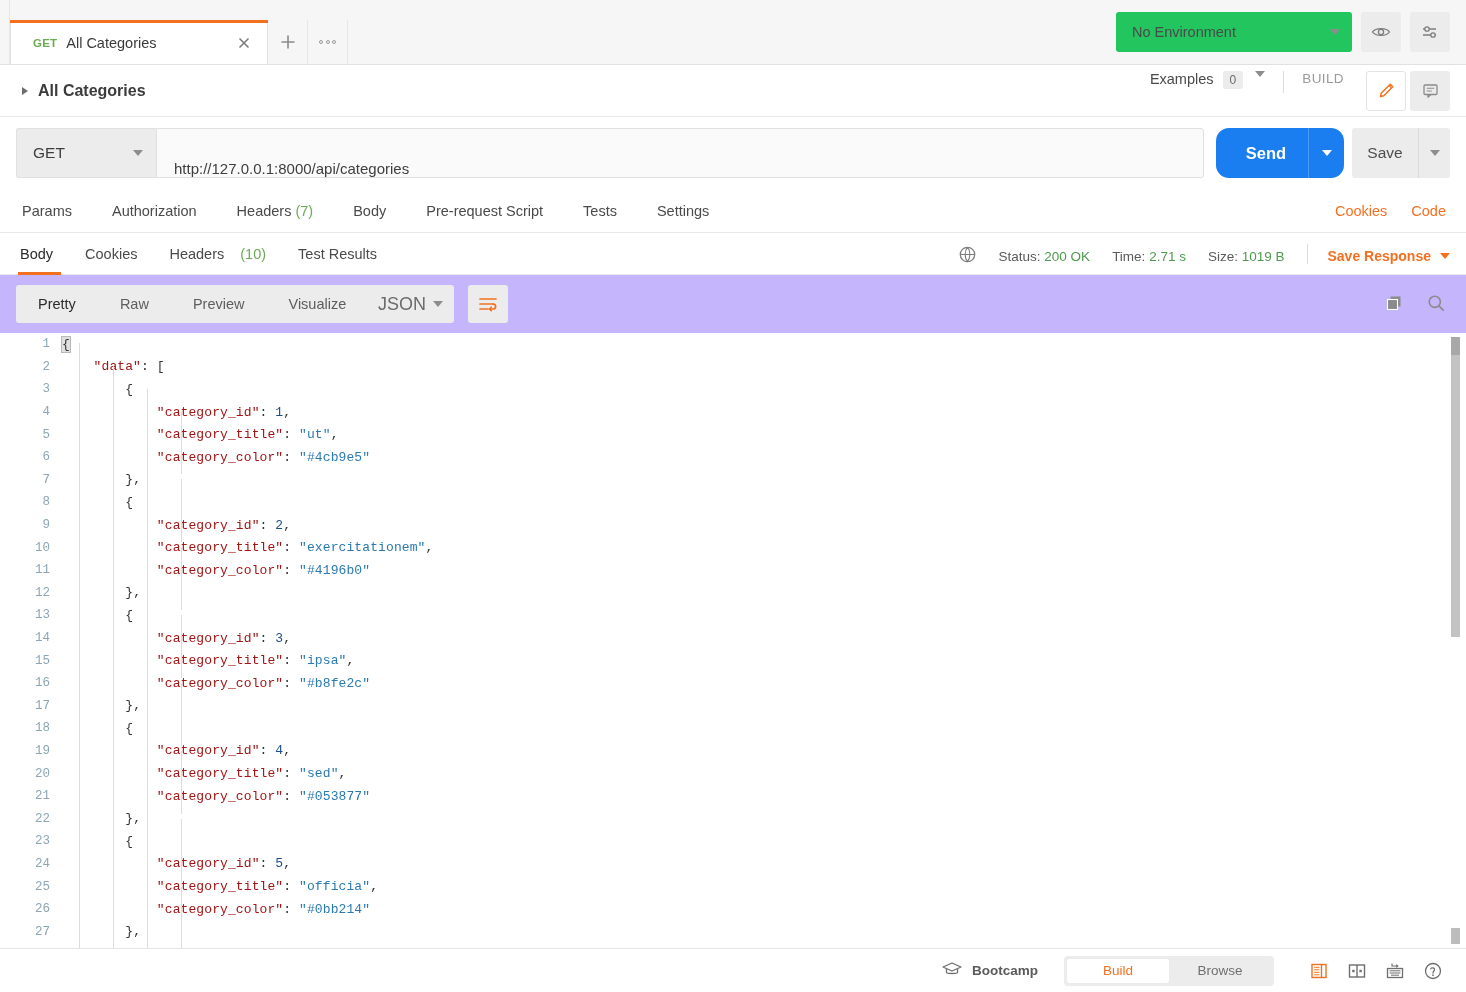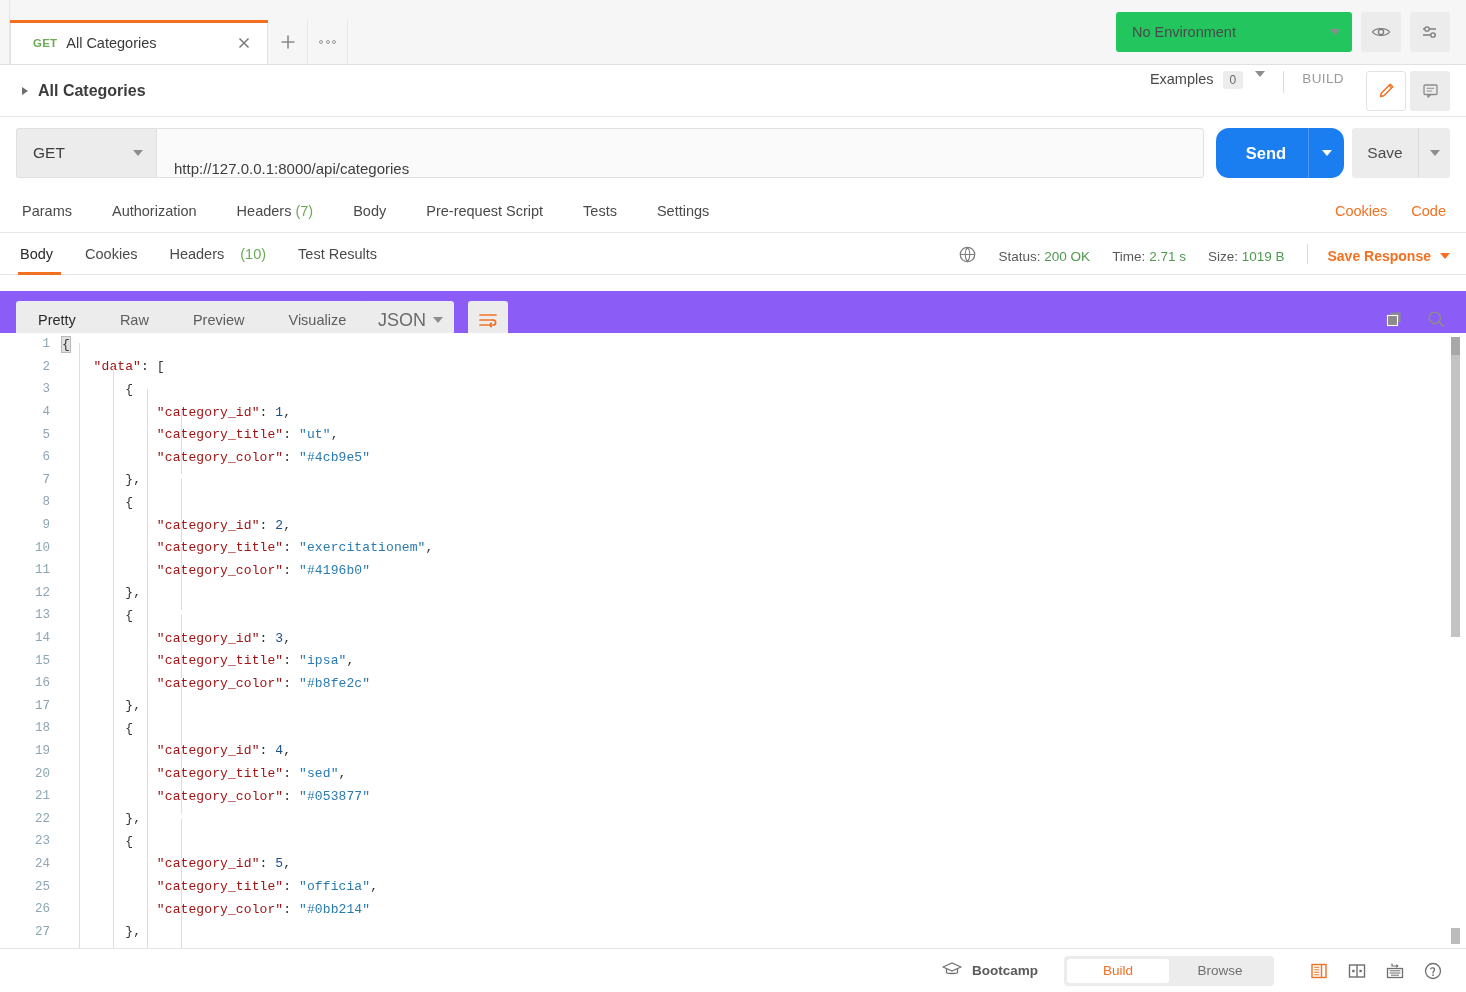--- a/index.html
+++ b/index.html
@@ -150,21 +150,21 @@
     position:absolute; right:16px; display:flex; align-items:flex-end; gap:0; font-size:13.5px; color:#5a5a5a;
   }
   .meta .globe { margin-right:22px; color:#7e7e7e; display:flex; }
   .meta .grp { margin-right:22px; }
   .meta .val { color:#4f9a4f; }
   .meta .gsep { width:1px; height:20px; background:#dcdcdc; margin-right:20px; }
   .saveresp { color:#f37021; font-weight:bold; font-size:14px; display:flex; align-items:center; gap:9px; }
   .caret-o { width:0;height:0;border-left:5px solid transparent;border-right:5px solid transparent;border-top:6px solid #f37021; }
 
   
-  .fmtbar { position:absolute; left:0; top:291px; width:1466px; height:58px; background:#8b5cf6; }
+  .fmtbar { position:absolute; left:0; top:275px; width:1466px; height:58px; background:#c4b5fd; }
   .fmt-group {
     position:absolute; left:16px; top:10px; height:38px; background:#ececec;
     border-radius:3px; display:flex; align-items:center;
   }
   .fmt-item { font-size:14.5px; color:#5d5d5d; padding: 0 22px; line-height:38px; }
   .fmt-item.active { color:#2b2b2b; }
   .json-sel {
     position:absolute; left:364px; top:10px; width:90px; height:38px;
     background:#ececec; border-radius:3px; display:flex; align-items:center;
     justify-content:space-between; padding: 0 11px 0 14px; color:#6b6b6b; font-size:18px;

